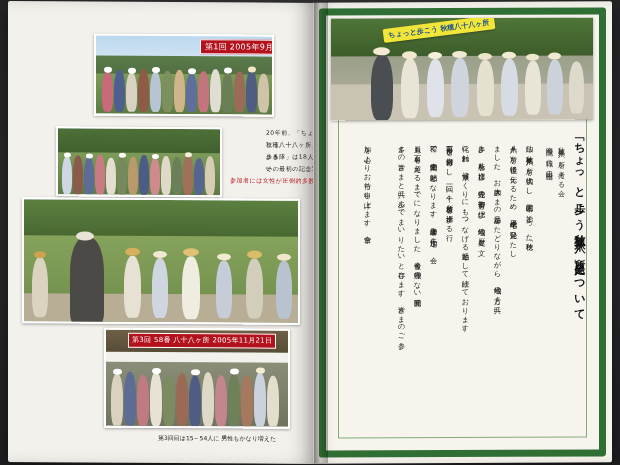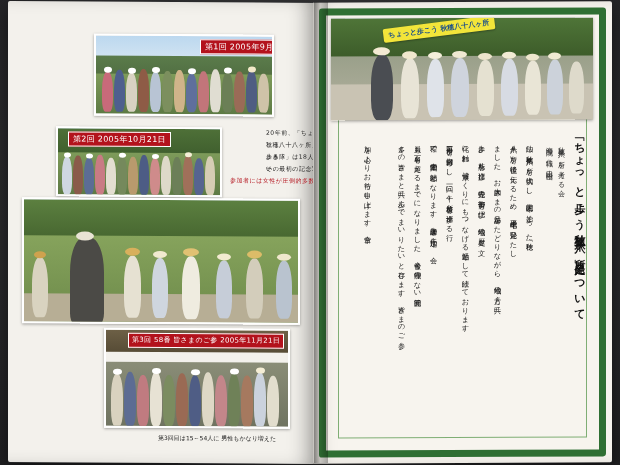--- a/index.html
+++ b/index.html
@@ -259,21 +259,20 @@
           <div class="person" style="left:114px;top:28px; width:10px; height:38px; background:#6c7f58;"></div>
           <div class="person" style="left:125px;top:26px; width:10px; height:40px; background:#a1705a;"></div>
           <div class="person" style="left:136px;top:29px; width:10px; height:37px; background:#566490;"></div>
           <div class="person" style="left:147px;top:27px; width:10px; height:39px; background:#d6cdb4;"></div>
           <div class="hat" style="left:6px;  top:24px; width:7px; height:5px;"></div>
           <div class="hat" style="left:28px; top:25px; width:7px; height:5px;"></div>
           <div class="hat" style="left:61px; top:24px; width:7px; height:5px;"></div>
           <div class="hat" style="left:94px; top:25px; width:7px; height:5px;"></div>
           <div class="hat" style="left:127px;top:23px; width:7px; height:5px; background:#f5efd6;"></div>
         </div>
-        <div class="caption" style="left:10px; top:3px;">第2回  2005年10月21日</div>
       </div>
 
       <div class="photo" style="left:14px; top:196px; width:278px; height:126px;">
         <div class="sky" style="height:26px; background:linear-gradient(#cfe2f0,#e6eef4);"></div>
         <div class="trees" style="top:0px; height:44px; background:linear-gradient(#5c8040,#44632e);"></div>
         <div class="ground" style="height:86px; background:linear-gradient(#86a35c,#6d8a4a);"></div>
         <div class="path" style="left:0; bottom:0; width:278px; height:28px; background:#b7ae95;"></div>
         <div class="crowd">
 
           <div class="person" style="left:46px; top:38px; width:34px; height:86px; background:#4b4a46; border-radius:40% 40% 12% 12%;"></div>
@@ -313,21 +312,21 @@
           <div class="person" style="left:122px;top:43px; width:12px; height:53px; background:#6f8158;"></div>
           <div class="person" style="left:135px;top:45px; width:12px; height:51px; background:#a6795f;"></div>
           <div class="person" style="left:148px;top:42px; width:12px; height:54px; background:#cbd2dd;"></div>
           <div class="person" style="left:161px;top:45px; width:12px; height:51px; background:#e2ddcd;"></div>
           <div class="hat" style="left:7px;  top:39px; width:9px; height:6px;"></div>
           <div class="hat" style="left:46px; top:38px; width:9px; height:6px;"></div>
           <div class="hat" style="left:85px; top:39px; width:9px; height:6px;"></div>
           <div class="hat" style="left:124px;top:38px; width:9px; height:6px;"></div>
           <div class="hat" style="left:150px;top:37px; width:9px; height:6px; background:#f4edd4;"></div>
         </div>
-        <div class="caption small" style="left:22px; top:3px;">第3回 58番 皆さまのご参  2005年11月21日</div>
+        <div class="caption small" style="left:22px; top:3px;">第3回 58番 八十八ヶ所  2005年11月21日</div>
       </div>
 
       <div class="vtext-block" style="left:258px; top:124px; height:54px; writing-mode:horizontal-tb; font-size:6px; width:70px;">20年前、「ちょっと歩こう</div>
       <div class="vtext-block" style="left:258px; top:136px; height:54px; writing-mode:horizontal-tb; font-size:6px; width:70px;">秋穂八十八ヶ所」が始まる</div>
       <div class="vtext-block" style="left:258px; top:148px; height:54px; writing-mode:horizontal-tb; font-size:6px; width:70px;">歩き隊」は18人と少ない</div>
       <div class="vtext-block" style="left:258px; top:160px; height:54px; writing-mode:horizontal-tb; font-size:6px; width:70px;">その最初の記念写真</div>
       <div class="vtext-block red" style="left:222px; top:172px; height:54px; writing-mode:horizontal-tb; font-size:6px; width:110px;">参加者には女性が圧倒的多数!</div>
       <div class="note" style="left:150px; top:432px;">第3回目は15～54人に 男性もかなり増えた</div>
     </div>
 

